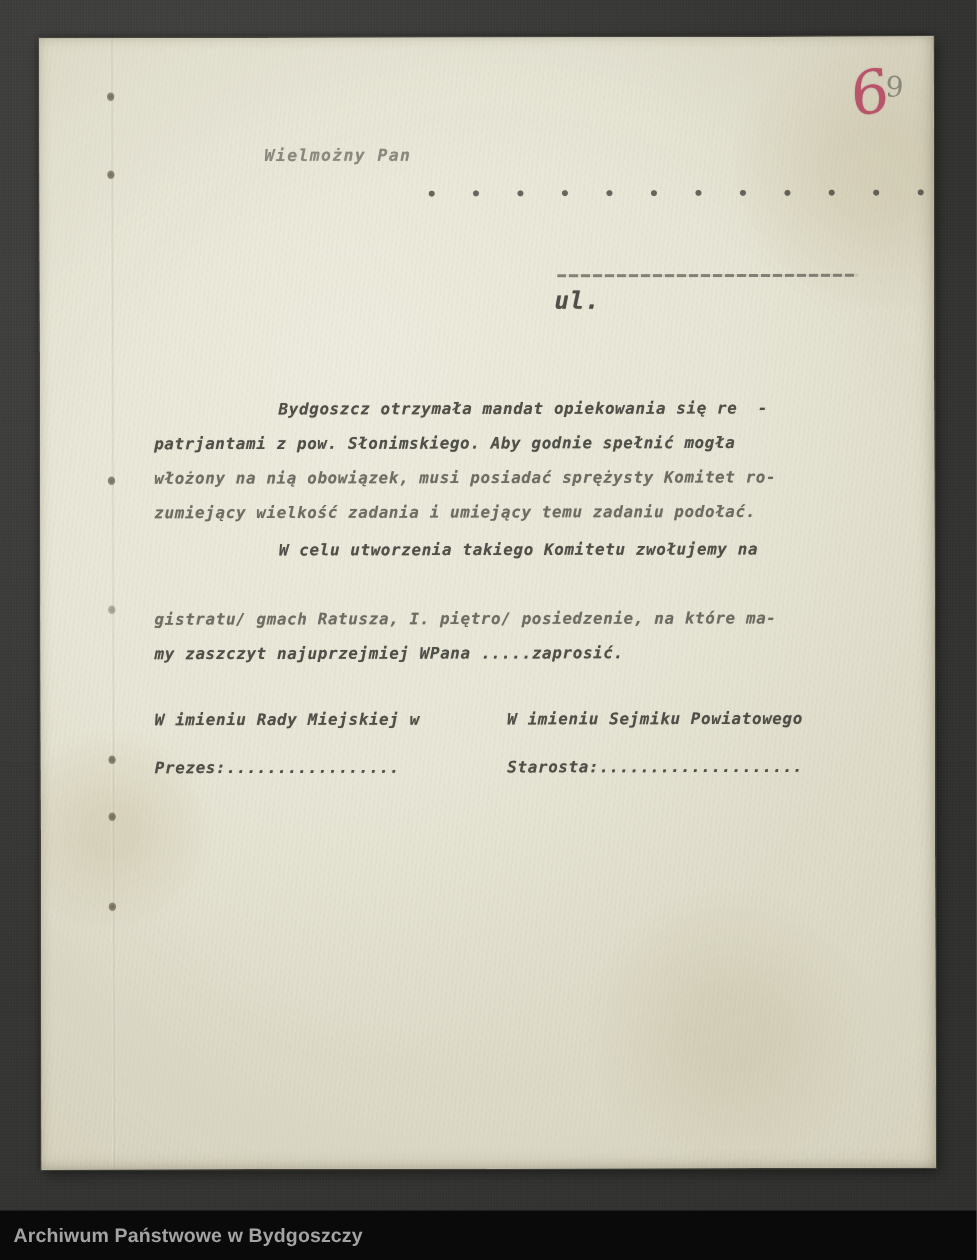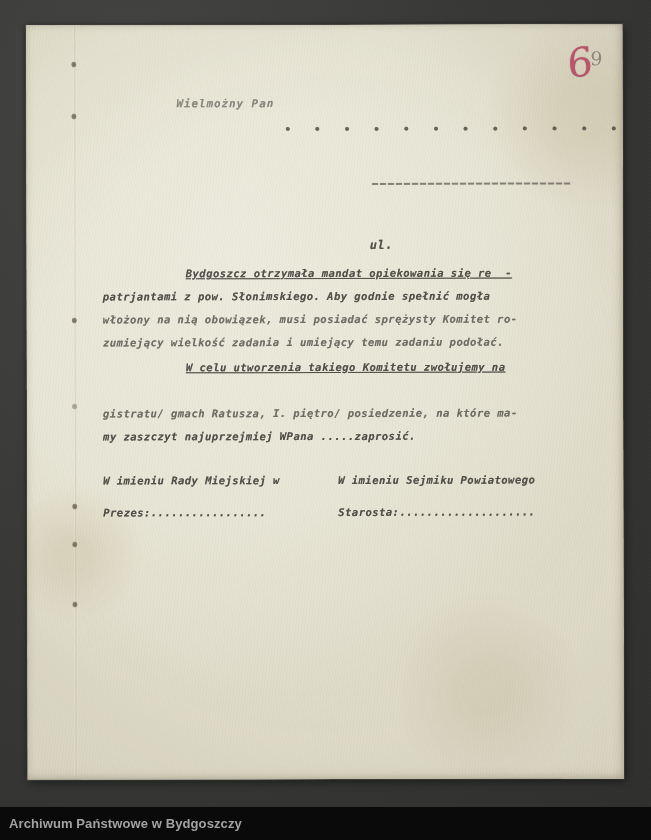--- a/index.html
+++ b/index.html
@@ -147,24 +147,24 @@
   .city-line     { left: 343px; top: 139px; font-size: 12px; letter-spacing: .6px; }
   .city-city     { letter-spacing: 5.4px; }
   .city-rule {
     position: absolute;
     left: 345px; top: 158px;
     width: 200px; height: 2px;
     background: repeating-linear-gradient(90deg,
       #4a4840 0 6px, rgba(74,72,64,.15) 6px 8px);
     opacity: .72;
   }
-  .street-line   { left: 343px; top: 166px; font-size: 12px; letter-spacing: .6px; margin-top: 47px; }
+  .street-line   { left: 343px; top: 166px; font-size: 16px; letter-spacing: .6px; }
 
   .body-line     { left: 76px;  font-size: 10.6px; letter-spacing: .42px; }
-  .indent        { left: 159px; text-decoration: underline; }
+  .indent        { left: 159px; }
 
   .p1l1 { top: 242px; }
   .p1l2 { top: 265px; }
   .p1l3 { top: 288px; }
   .p1l4 { top: 311px; }
 
   .p2l1 { top: 336px; }
   .p2l2 { top: 359px; }
   .p2l3 { top: 382px; }
   .p2l4 { top: 405px; }

